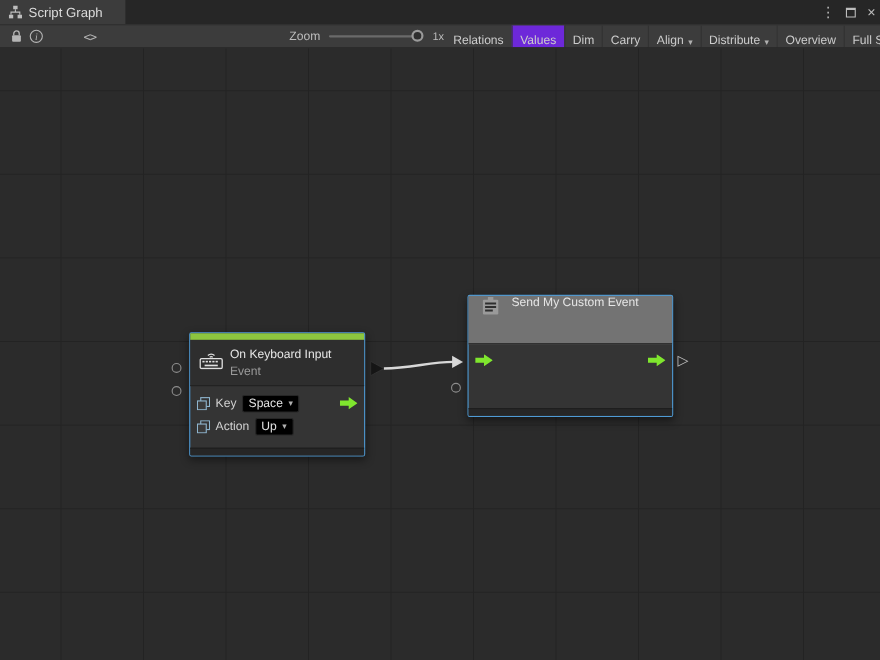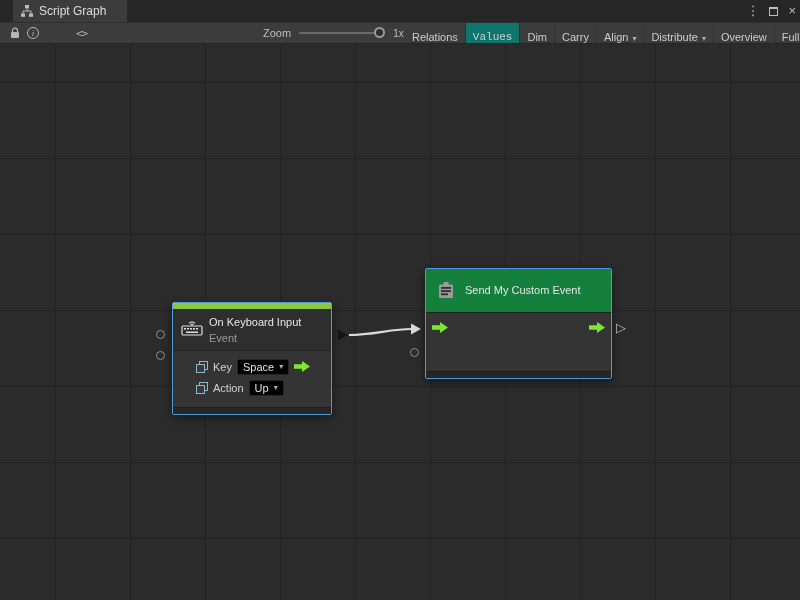--- a/index.html
+++ b/index.html
@@ -6,21 +6,21 @@
   html,body { margin:0; padding:0; }
   body {
     width:800px; height:600px; overflow:hidden;
     background:#2b2b2b; color:#c8c8c8;
     font-family:"Liberation Sans", sans-serif;
     position:relative; user-select:none;
   }
   
   .tabbar { position:absolute; top:0; left:0; width:800px; height:22px; background:#262626; }
   .tab {
-    position:absolute; left:13px; top:0; height:22px; width:114px;
+    position:absolute; left:0; top:0; height:22px; width:114px;
     background:#3c3c3c; display:flex; align-items:center; gap:6px;
     padding:0 8px; font-size:12px; color:#dcdcdc;
   }
   .winbtns { position:absolute; right:4px; top:0; height:22px; display:flex; align-items:center; gap:10px; color:#bdbdbd; }
   .winbtns .glyph { font-size:13px; line-height:22px; cursor:default; }
   .maxbox { width:9px; height:9px; border:1px solid #bdbdbd; border-top-width:2px; }
   
   .toolbar {
     position:absolute; top:22px; left:0; width:800px; height:22px;
     background:#3c3c3c; border-top:1px solid #2e2e2e; border-bottom:1px solid #242424;
@@ -40,21 +40,21 @@
     position:absolute; right:-2px; top:-5px; width:11px; height:11px; border-radius:50%;
     background:#2e2e2e; border:2px solid #9a9a9a;
   }
   .zoom-val { color:#bdbdbd; font-size:10px; margin-left:6px; }
   .tb-buttons { left:405px; right:0; overflow:hidden; white-space:nowrap; }
   .tb-btn {
     display:inline-flex; align-items:flex-end; height:20px; padding:0 7px;
     border-left:1px solid #323232; color:#cccccc; cursor:default;
   }
   .tb-btn:first-child { border-left:none; }
-  .tb-btn.active { background:#0f766e;font-family:Liberation Mono, monospace; }
+  .tb-btn.active { background:#6d28d9; }
   .dd-caret { font-size:8px; margin-left:4px; color:#b0b0b0; }
   
   .canvas {
     position:absolute; top:44px; left:0; width:800px; height:556px;
     background-color:#2b2b2b;
     background-image:
       linear-gradient(to right, #232323 1px, transparent 1px),
       linear-gradient(to bottom, #232323 1px, transparent 1px);
     background-size: 75px 556px, 800px 76px;
     background-position: 55px 0, 0 38px;
@@ -66,29 +66,29 @@
     box-shadow:0 3px 8px rgba(0,0,0,.45);
   }
   .node1 { left:172px; top:226px; width:160px; height:113px;margin-top:32px; }
   .node2 { left:425px; top:224px; width:187px; height:111px; }
   .strip { height:6px; background:#8CC63F; }
   .n1-header { height:42px; background:#2e2e2e; border-bottom:1px solid #222; position:relative; padding:7px 8px 0 36px; }
   .n1-header .kb-icon { position:absolute; left:8px; top:10px; }
   .n-title { font-size:11px; color:#e6e6e6; line-height:13px; white-space:nowrap; }
   .n-sub { font-size:11px; color:#9a9a9a; margin-top:3px; }
   .n-body { padding-top:5px; }
-  .n-row { display:flex; align-items:center; height:21px; padding:0 23px; gap:5px; font-size:11px; color:#d2d2d2; }
+  .n-row { display:flex; align-items:center; height:21px; padding:0 6px; gap:5px; font-size:11px; color:#d2d2d2; }
   .dropdown {
     display:inline-flex; align-items:center; gap:5px; height:16px; padding:0 5px;
     background:#000000; border:1px solid #262626; border-radius:2px; color:#e2e2e2; font-size:11px;
   }
   .dropdown .dd-caret { margin-left:0; }
   .flow-arrow { margin-left:auto; display:flex; }
   .bottom-strip { position:absolute; left:0; right:0; bottom:0; height:7px; background:#262626; border-top:1px solid #1e1e1e; }
-  .n2-header { height:44px; background:#15803d; border-bottom:1px solid #222; display:flex; align-items:center; gap:9px; padding:0 8px 0 10px; }
+  .n2-header { height:44px; background:#737373; border-bottom:1px solid #222; display:flex; gap:9px; padding:0 8px 0 10px; }
   .n2-row1 { display:flex; align-items:center; height:28px; padding:0 6px; }
   .n2-row2 { display:flex; align-items:center; height:24px; padding:0 6px; gap:6px; font-size:11px; color:#d2d2d2; }
   .value-dot { width:8px; height:8px; border-radius:50%; background:#57d65a; }
   .value-box {
     min-width:15px; height:15px; line-height:15px; padding:0 3px; text-align:center;
     background:#5d5d5d; border:1px solid #262626; border-radius:1px; color:#f2f2f2; font-size:11px;
   }
   .port-circle {
     position:absolute; width:9px; height:9px; border:1px solid #8d8d8d; border-radius:50%;
     background:#2b2b2b;

